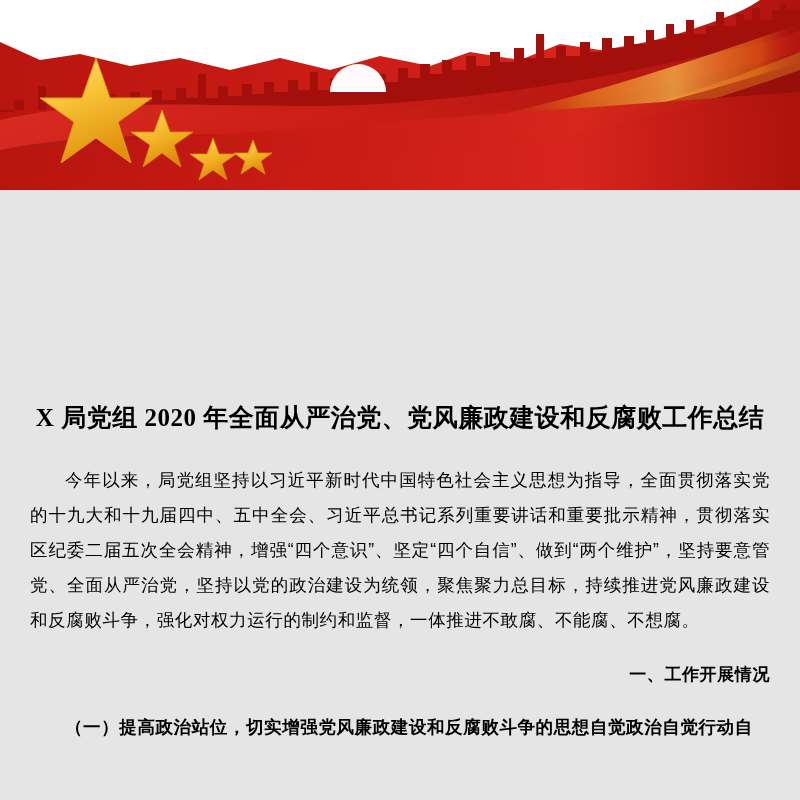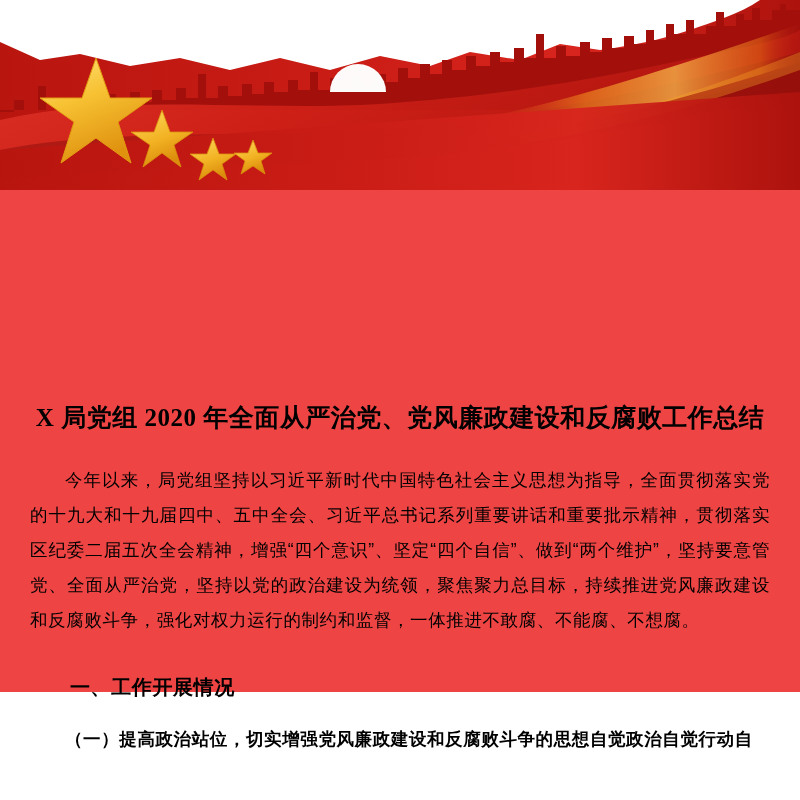--- a/index.html
+++ b/index.html
@@ -9,22 +9,22 @@
   body {
     width: 800px;
     height: 800px;
     background: #ffffff;
     font-family: "Liberation Serif", serif;
     overflow: hidden;
   }
   .page {
     position: relative;
     width: 800px;
-    height: 692px;
-    background: #ef4444;
+    height: 800px;
+    background: #e5e5e5;
   }
 
   
   .banner {
     position: relative;
     width: 800px;
     height: 190px;
     overflow: hidden;
     background: #ffffff;
   }
@@ -57,28 +57,29 @@
     margin: 22px 0 0 0;
     font-family: Liberation Sans, sans-serif;
     font-size: 17.5px;
     line-height: 35px;
     color: #000000;
     text-align: justify;
     text-indent: 2em;
     letter-spacing: 0.6px;
   }
   .heading {
-    margin: 32px 0 0 0;
+    margin: 20px 0 0 0;
     font-family: "Liberation Serif", serif;
     font-weight: bold;
-    font-size: 20px;
+    font-size: 17px;
     line-height: 34px;
     color: #000000;
     text-indent: 2em;
     letter-spacing: 0.6px;
+    text-align: right;
   }
   .subheading {
     margin: 18px 0 18px 0;
     font-family: "Liberation Serif", serif;
     font-weight: bold;
     font-size: 17.5px;
     line-height: 34px;
     color: #000000;
     text-indent: 2em;
     letter-spacing: 0.6px;

